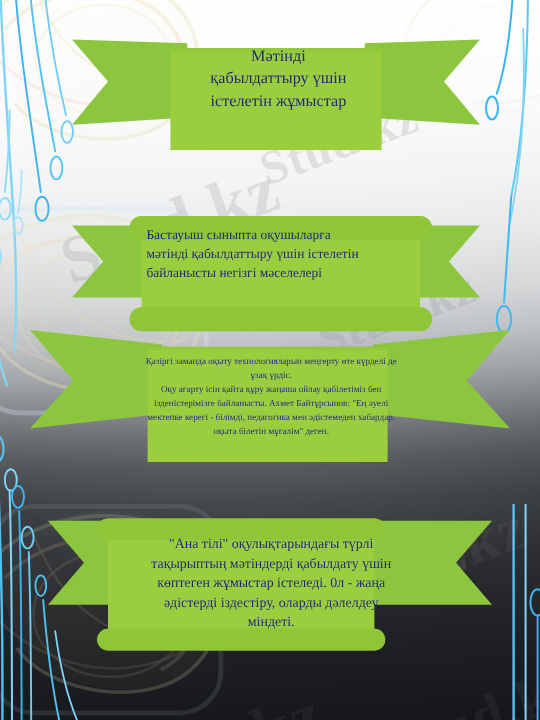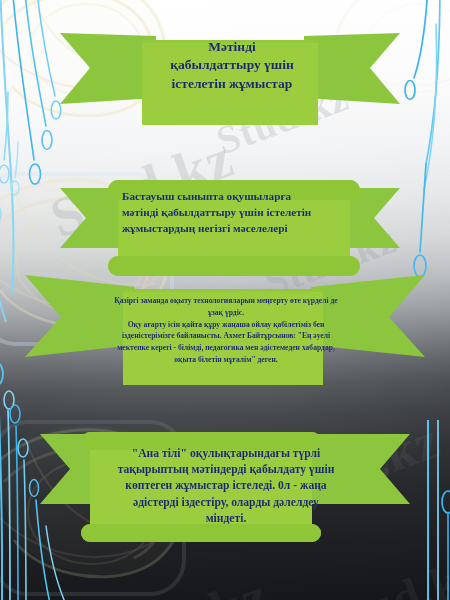--- a/index.html
+++ b/index.html
@@ -84,21 +84,21 @@
   
   .banner{
     position:absolute;
     z-index:4;
   }
   .banner svg{ position:absolute; left:0; top:0; overflow:visible; }
   .banner .txt{
     position:absolute;
     z-index:2;
     text-align:center;
-    font-weight:700;
+    font-weight:400;
     color:#1b2a66;
     text-shadow:0 0 1px rgba(255,255,255,.25);
     line-height:1.22;
     white-space:pre-line;
   }
 
   
   #banner-1{ left:60px; top:28px; width:340px; height:105px; }
   #banner-1 .txt{ left:84px; top:10px; width:176px; font-size:13.5px; line-height:1.36; }
 
@@ -254,21 +254,21 @@
 
       <path d="M110 22 L124 22 L124 36 Z" fill="#6c9e27"></path>
       <path d="M238 22 L224 22 L224 36 Z" fill="#6c9e27"></path>
 
       <path d="M58 12 h232 a10 10 0 0 1 0 20 v56 a10 10 0 0 1 0 20 h-232 a10 10 0 0 1 0 -20 v-56 a10 10 0 0 1 0 -20 z" fill="#9ace3f"></path>
       <path d="M58 12 a10 10 0 0 0 0 20 h232 a10 10 0 0 0 0 -20 z" fill="#8dc436" opacity=".85"></path>
       <path d="M58 88 a10 10 0 0 0 0 20 h232 a10 10 0 0 0 0 -20 z" fill="#8dc436" opacity=".85"></path>
     </svg>
     <div class="txt">Бастауыш сыныпта оқушыларға
 мәтінді қабылдаттыру үшін істелетін
-жұмыстардың негізгі мәселелері</div>
+байланысты негізгі мәселелері</div>
   </div>
 
   <div class="banner" id="banner-3">
     <svg width="400" height="112" viewBox="0 0 400 112">
 
       <path d="M0 0 L110 12 L110 70 L0 82 L36 42 Z" fill="#8cc63e"></path>
 
       <path d="M400 0 L286 12 L286 70 L400 82 L364 42 Z" fill="#8cc63e"></path>
 
       <path d="M100 14 L114 14 L114 28 Z" fill="#6c9e27"></path>

